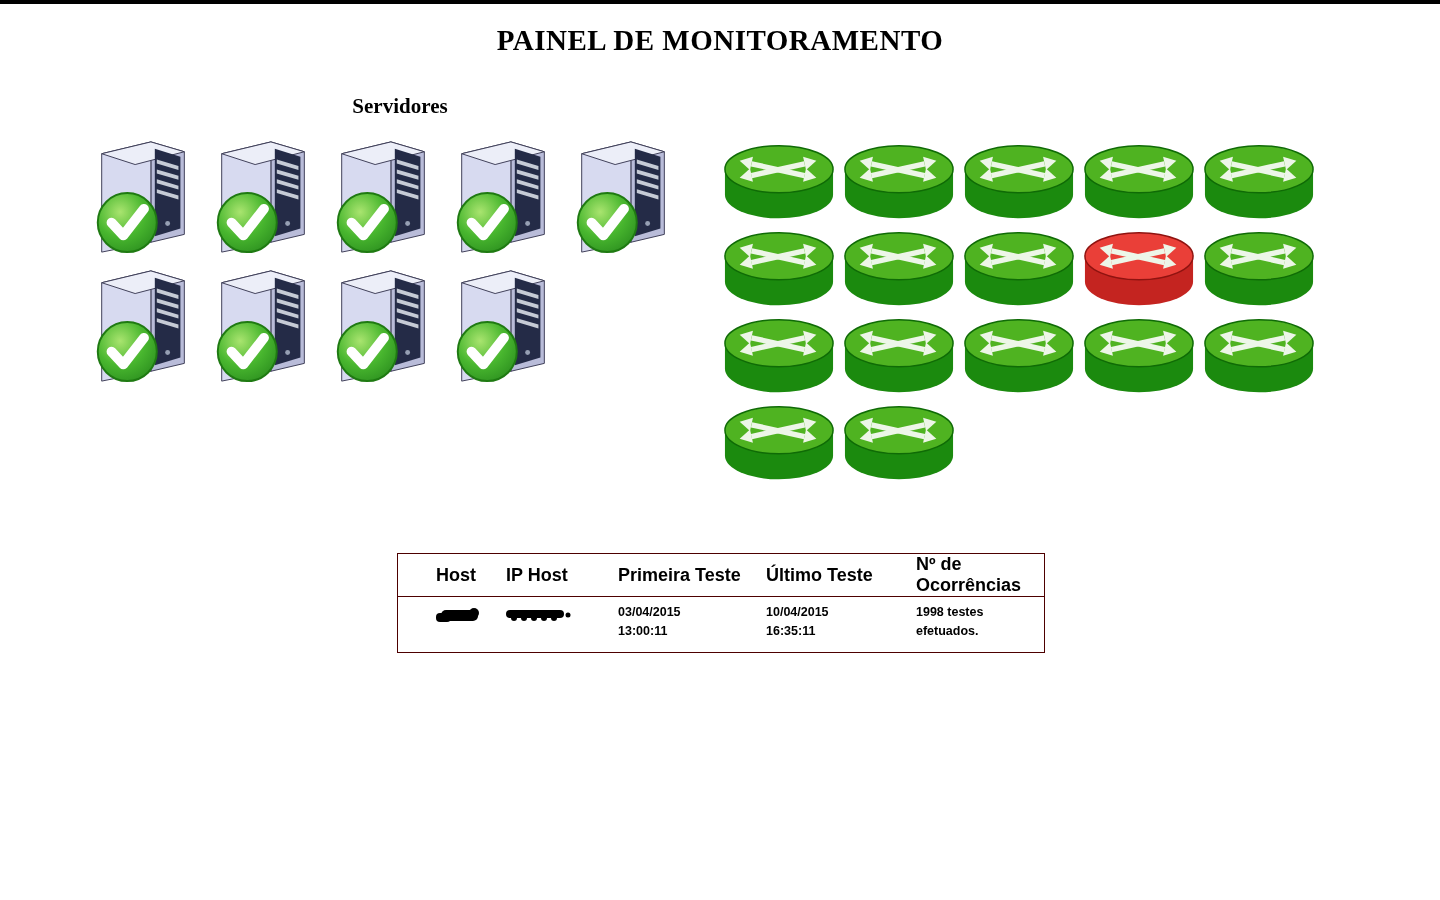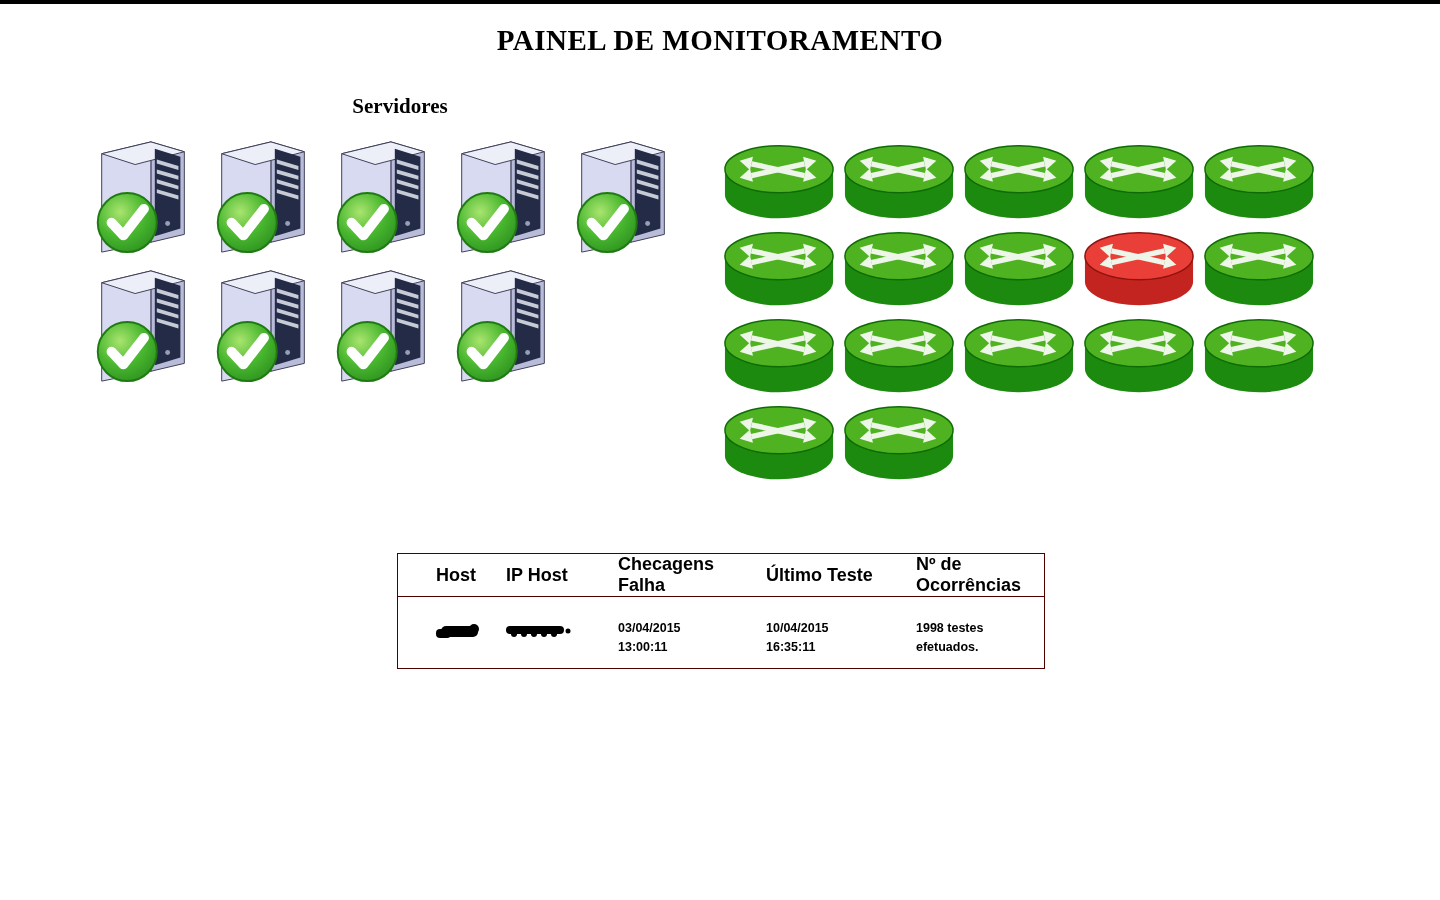--- a/index.html
+++ b/index.html
@@ -24,21 +24,21 @@
 
   .router-grid { position:absolute; left:722px; top:142px; width:600px; display:flex; flex-wrap:wrap; }
   .router-cell { width:120px; height:87px; }
   .router-cell { --top:#4fb321; --body:#1b8a0e; --rim:#0f6b06; }
   .router-cell[data-status="fail"] { --top:#ea3f38; --body:#c42420; --rim:#8f1310; }
 
   .failures { position:absolute; left:397px; top:553px; width:646px; border:1px solid #4d0000; background:#fff; }
   .failures table { width:100%; border-collapse:collapse; table-layout:fixed; }
   .failures thead tr { height:38px; border-bottom:1px solid #4d0000; }
   .failures th { text-align:left; font-size:18px; font-weight:bold; padding:0; }
-  .failures td { font-size:12.5px; font-weight:bold; padding:22px 0 11px; vertical-align:top; line-height:19px; }
+  .failures td { font-size:12.5px; font-weight:bold; padding:6px 0 11px; vertical-align:top; line-height:19px; }
   .failures th.c1, .failures td.c1 { padding-left:38px; }
   .failures th.c2, .failures td.c2,
   .failures th.c3, .failures td.c3,
   .failures th.c4, .failures td.c4,
   .failures th.c5, .failures td.c5 { padding-left:3px; }
   .redacted-blob { display:inline-block; margin-top:4px; }
 </style>
 </head>
 <body>
 
@@ -625,21 +625,21 @@
         <col style="width:105px">
           <col style="width:112px">
           <col style="width:148px">
         <col style="width:150px">
           <col style="width:131px">
       </colgroup>
       <thead>
         <tr>
           <th class="c1">Host</th>
           <th class="c2">IP Host</th>
-          <th class="c3">Checagens Falha</th>
+          <th class="c3">Primeira Teste</th>
           <th class="c4">Último Teste</th>
           <th class="c5">Nº de Ocorrências</th>
         </tr>
       </thead>
       <tbody>
         <tr>
           <td class="c1">
             <svg class="redacted-blob" width="46" height="18" viewBox="0 0 46 18">
               <g fill="#000">
                 <rect x="5" y="3" width="37" height="11" rx="5"></rect>

